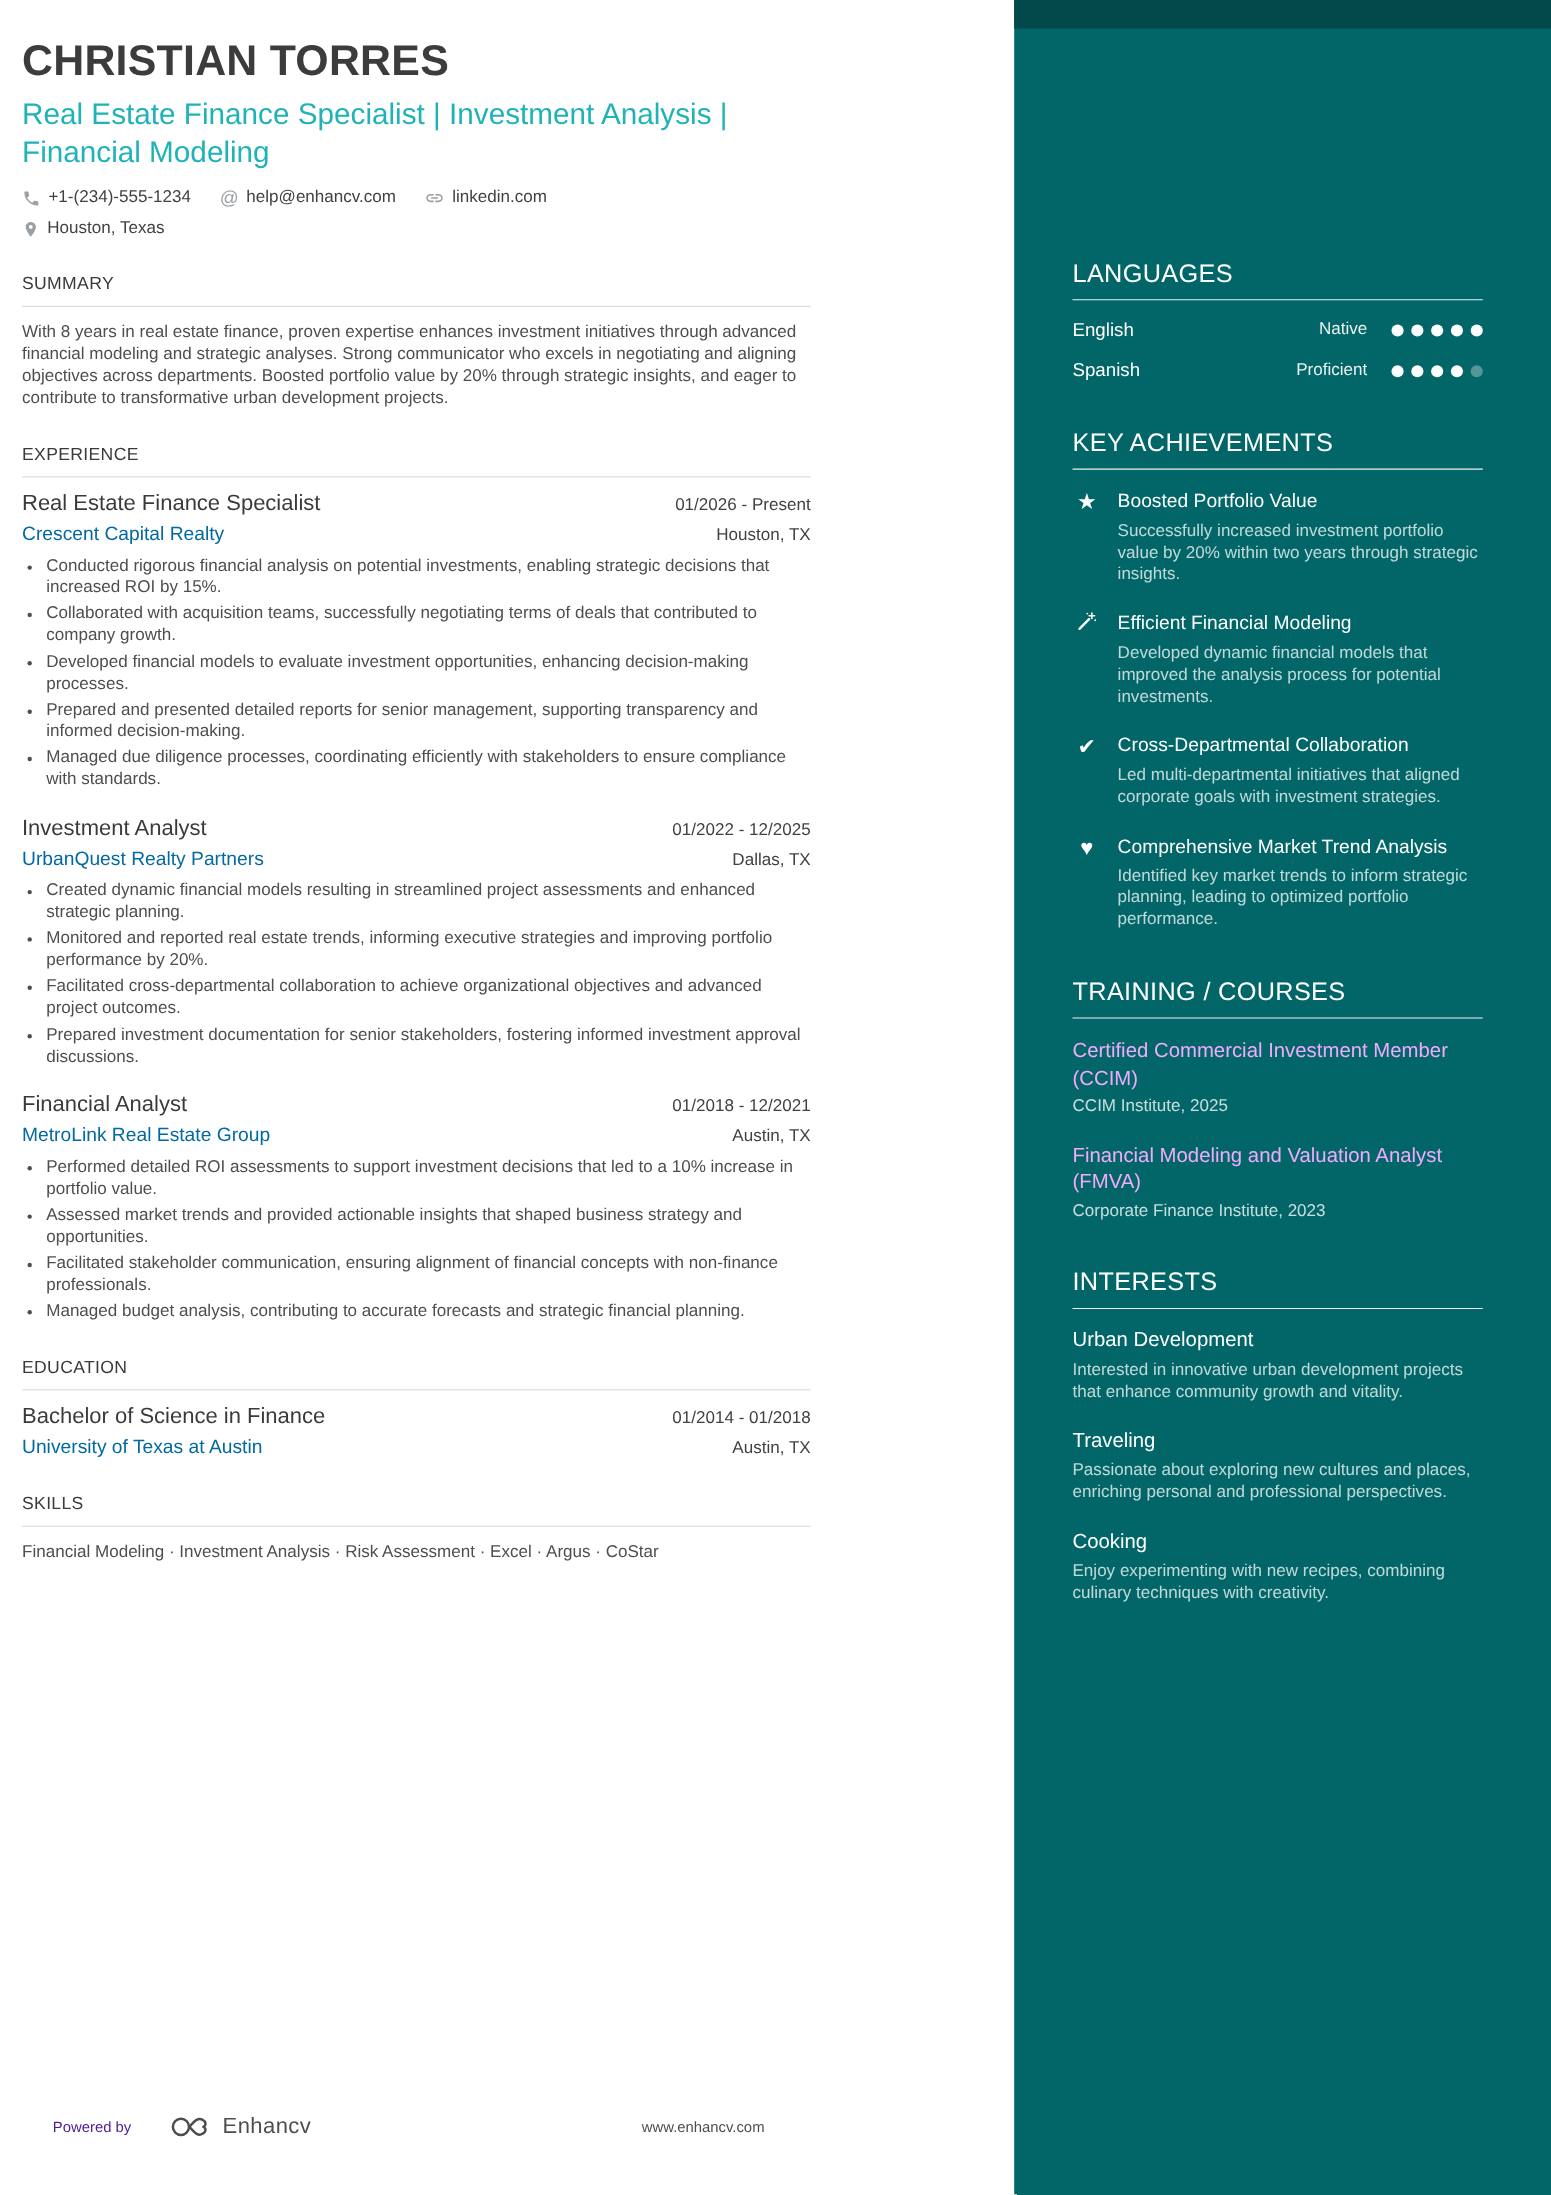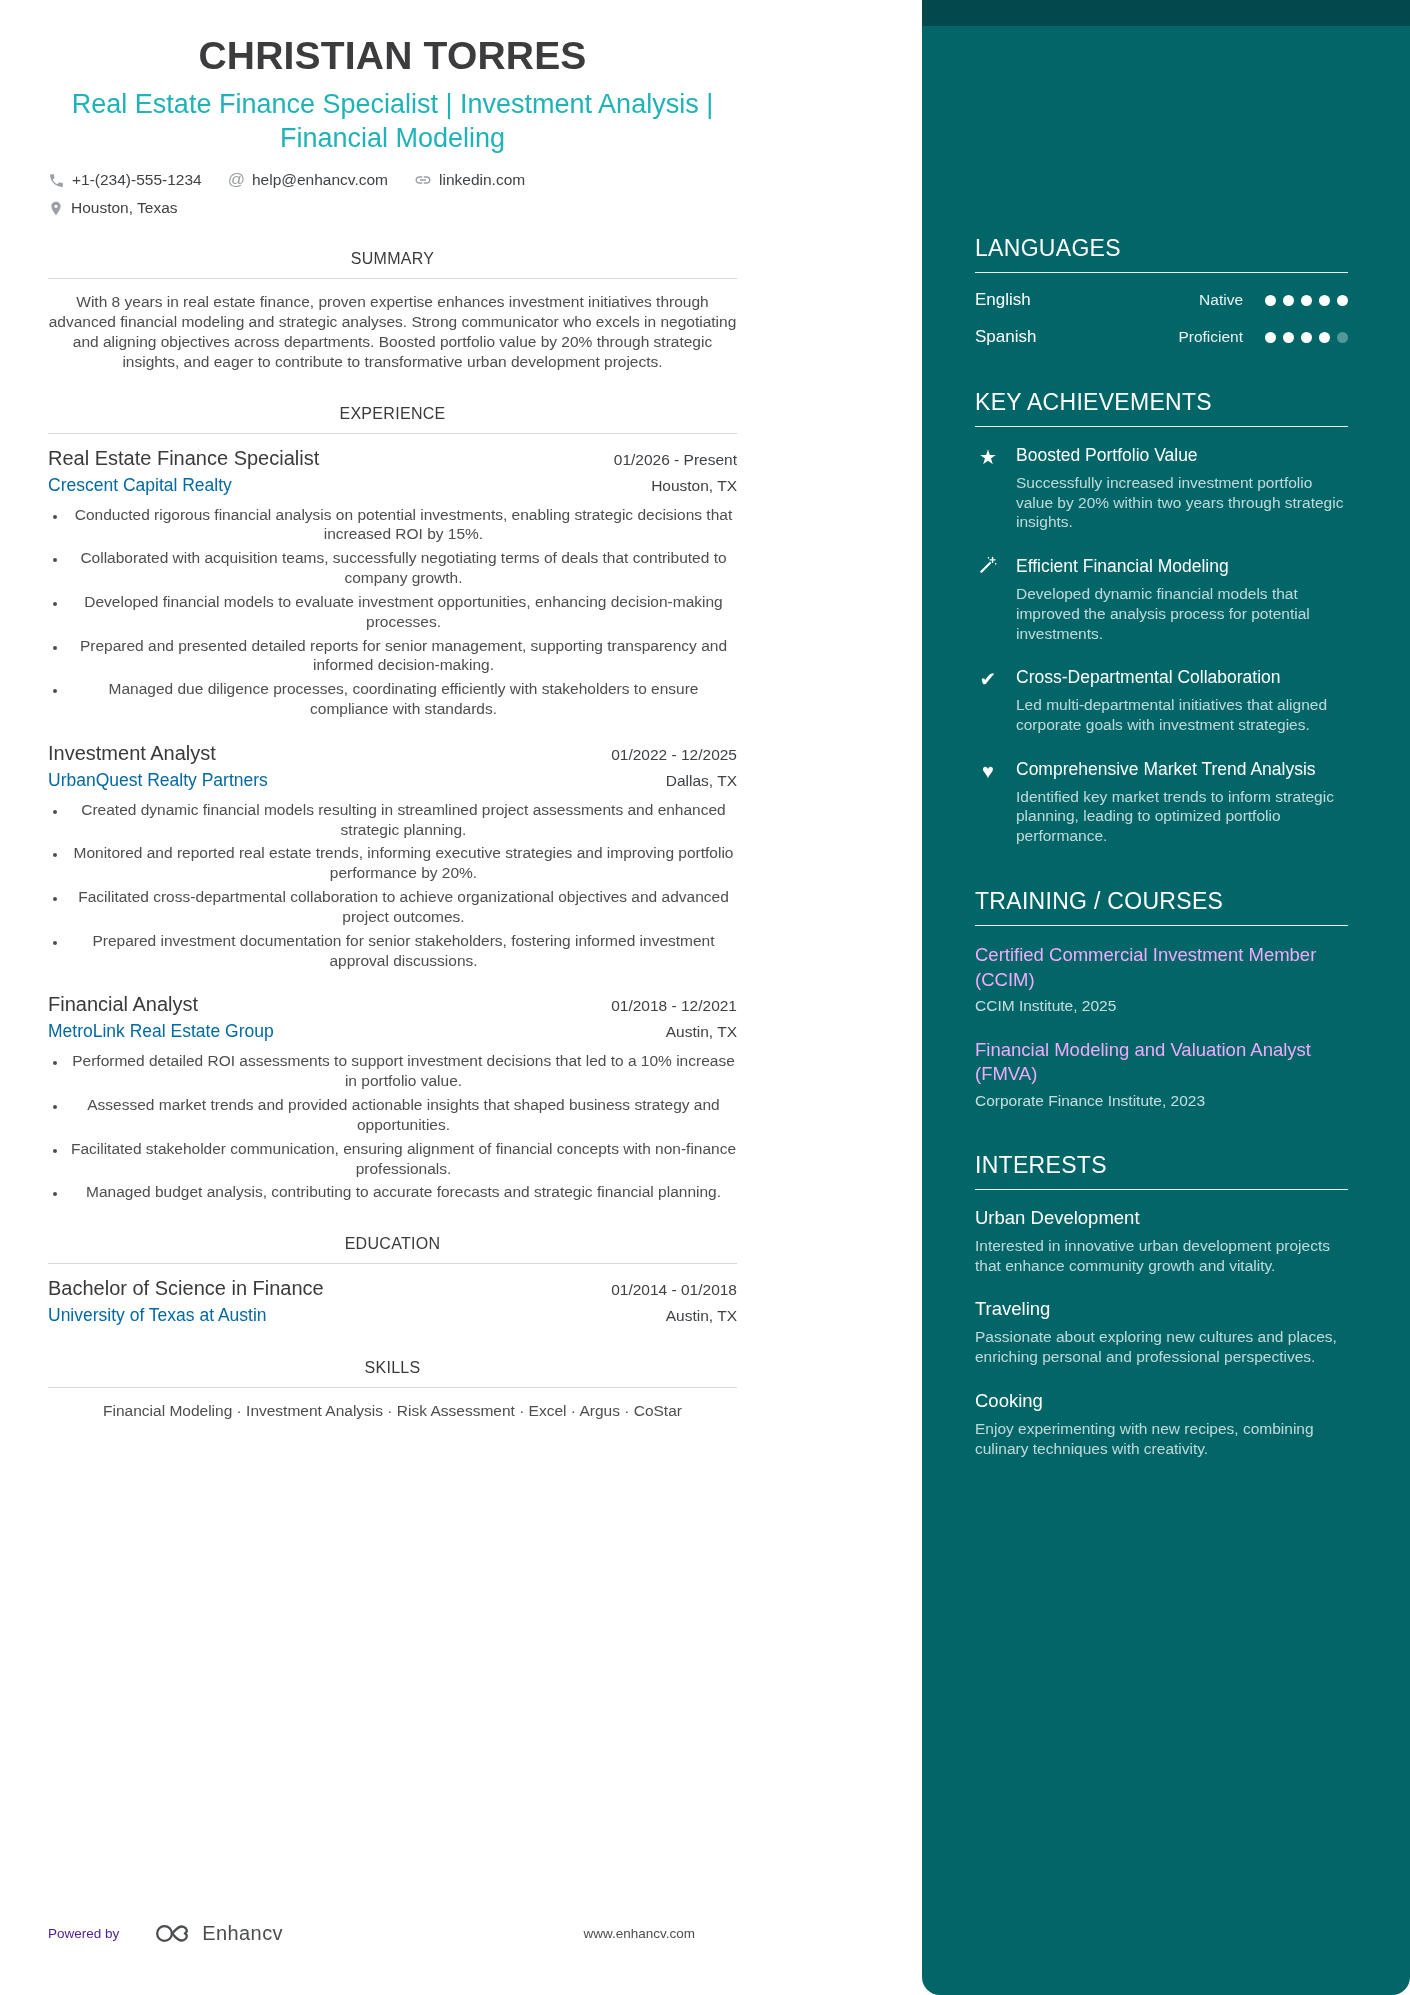--- a/index.html
+++ b/index.html
@@ -5,21 +5,21 @@
   html,body{margin:0;padding:0;}
   body{
     width:1410px;height:1995px;background:#ffffff;
     font-family:"Liberation Sans","DejaVu Sans",sans-serif;
     -webkit-font-smoothing:antialiased;
   }
   .page{position:relative;width:1410px;height:1995px;overflow:hidden;}
 
   
   .main{position:absolute;left:0;top:0;width:964px;height:100%;
-        box-sizing:border-box;padding:34px 227px 0 48px;text-align:center;}
+        box-sizing:border-box;padding:34px 227px 0 20px;}
   .name{font-size:39px;font-weight:700;color:#3c3c3e;margin:0 0 9px;letter-spacing:.2px;line-height:1.12;}
   .subtitle{font-size:27px;color:#1fb3b7;line-height:1.27;}
   .contact{margin-top:15px;font-size:15.5px;color:#3f4245;}
   .crow{display:flex;align-items:center;column-gap:26px;margin-bottom:9px;}
   .citem{display:inline-flex;align-items:center;gap:7px;color:#3f4245;text-decoration:none;}
   .at-glyph{color:#9aa0a5;font-size:17px;}
   .icn{flex:0 0 auto;}
 
   .msec{margin-top:33px;}
   .mh{font-size:16px;font-weight:400;color:#3a3a3c;margin:0 0 10px;letter-spacing:.3px;}
@@ -37,21 +37,21 @@
 
   
   .foot{position:absolute;left:48px;bottom:50px;width:647px;display:flex;align-items:center;}
   .pb{font-size:13.5px;color:#4c1d95;}
   .brand{display:inline-flex;align-items:center;gap:9px;margin-left:36px;color:#4b4e50;}
   .brandtxt{font-size:20px;letter-spacing:.4px;color:#4b4e50;}
   .url{margin-left:auto;font-size:13.5px;color:#4b4e50;text-decoration:none;}
 
   
   .sidebar{position:absolute;right:0;top:0;width:488px;height:100%;background:#026668;
-           box-sizing:border-box;padding:235px 62px 40px 53px;border-radius:18px;}
+           box-sizing:border-box;padding:235px 62px 40px 53px;}
   .band{position:absolute;top:0;left:0;width:100%;height:26px;background:#03494b;}
   .ssec{margin-bottom:42px;}
   .sh{font-size:23px;font-weight:400;color:#ffffff;margin:0 0 10px;letter-spacing:.3px;}
   .shr{border:none;border-top:1px solid rgba(255,255,255,.92);margin:0 0 17px;}
 
   .lang{display:flex;align-items:center;margin-bottom:17px;}
   .lname{font-size:17px;color:#fff;flex:1;}
   .llevel{font-size:15.5px;color:#eaf2f2;margin-right:22px;}
   .dots{display:inline-flex;gap:7px;}
   .dot{width:11px;height:11px;border-radius:50%;background:rgba(255,255,255,.32);}

